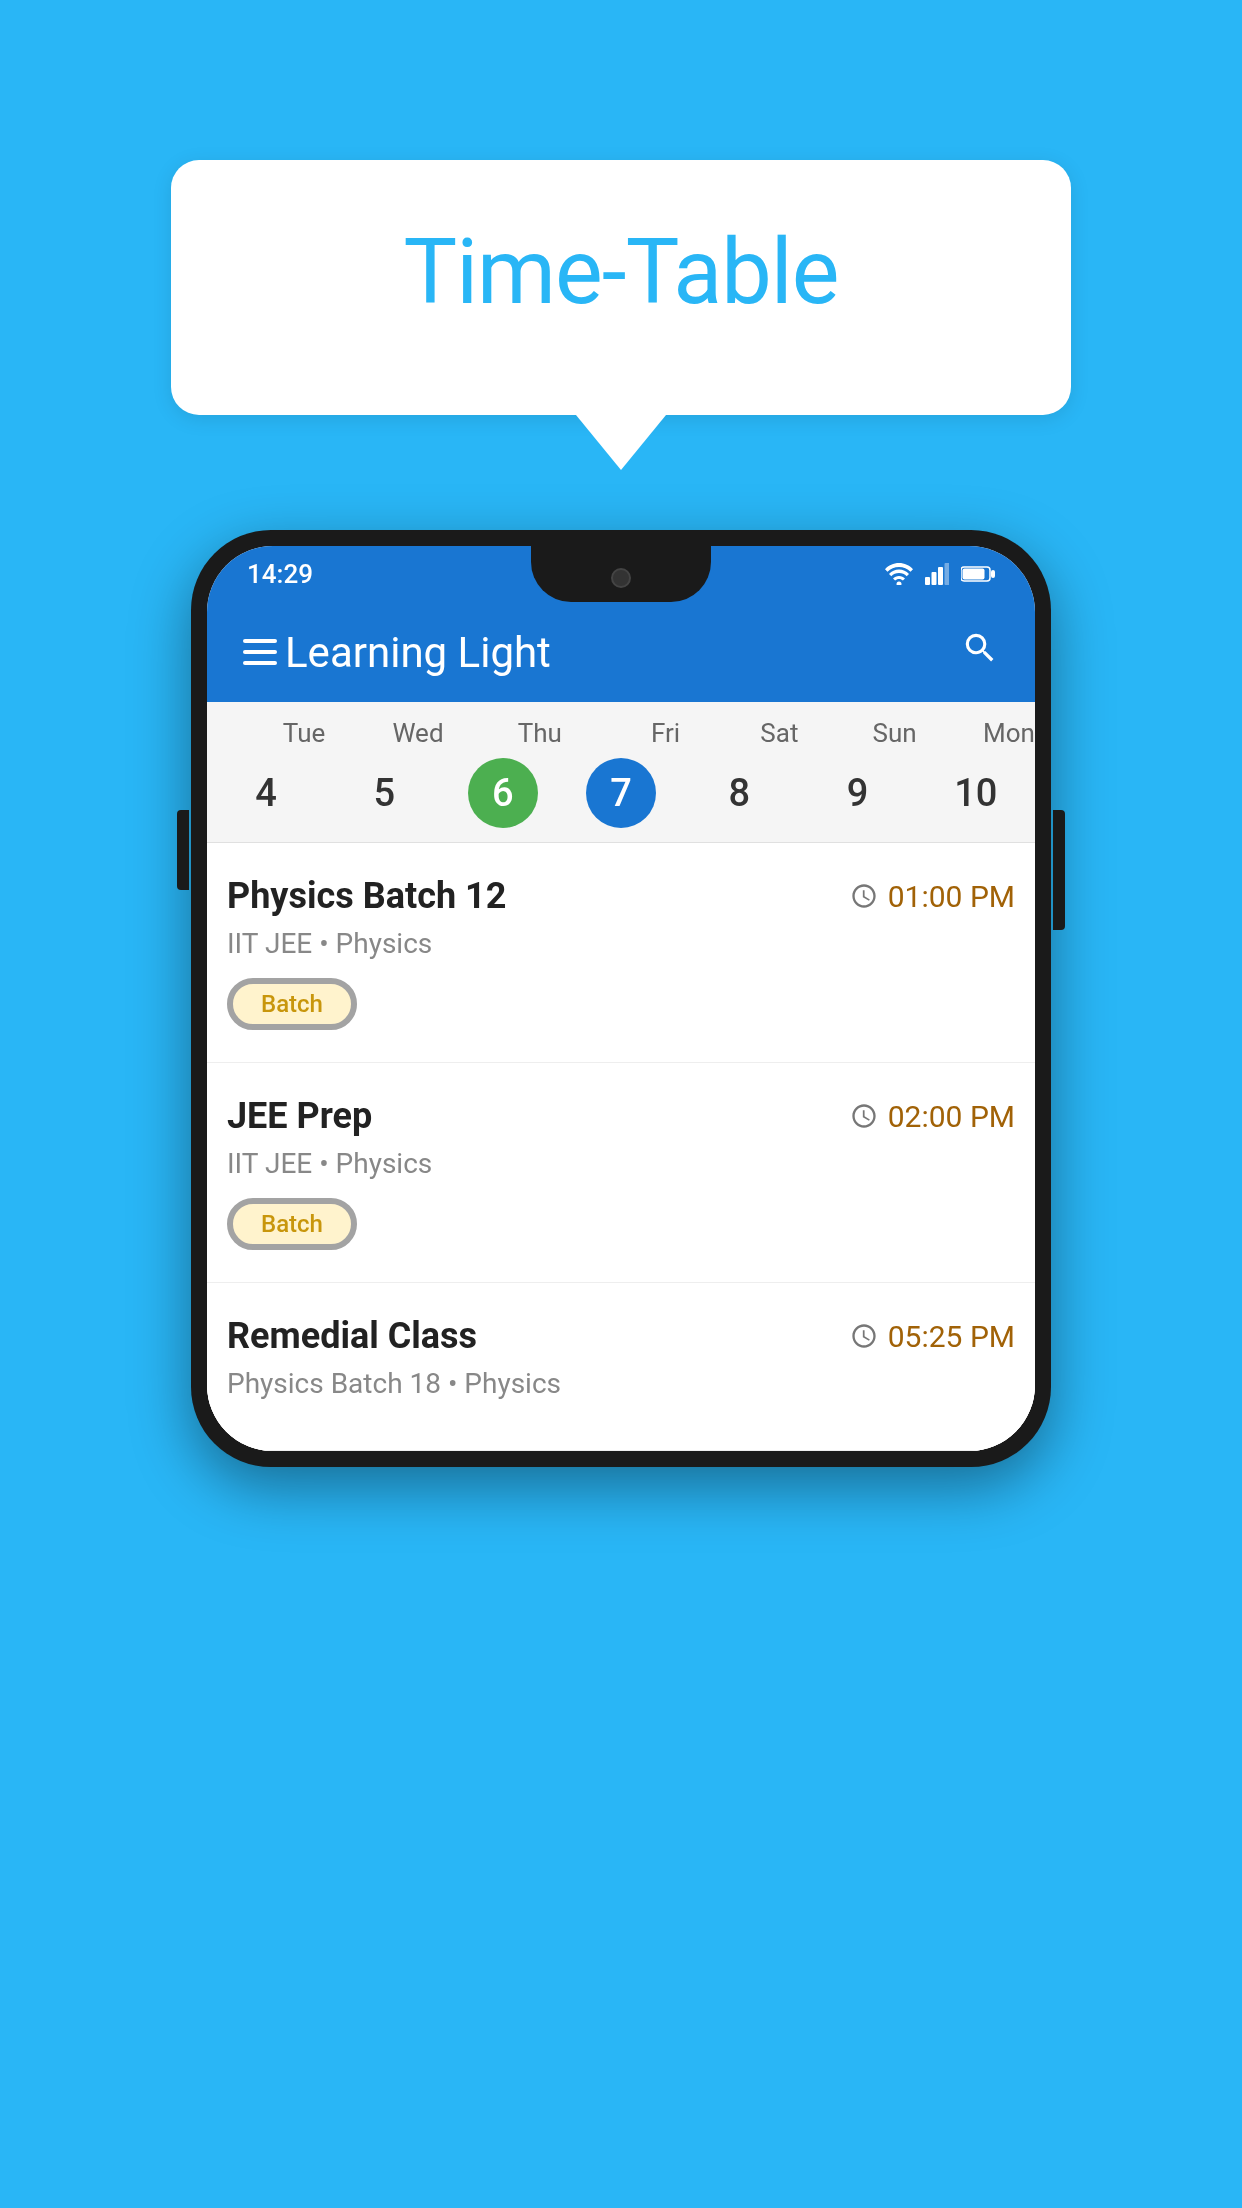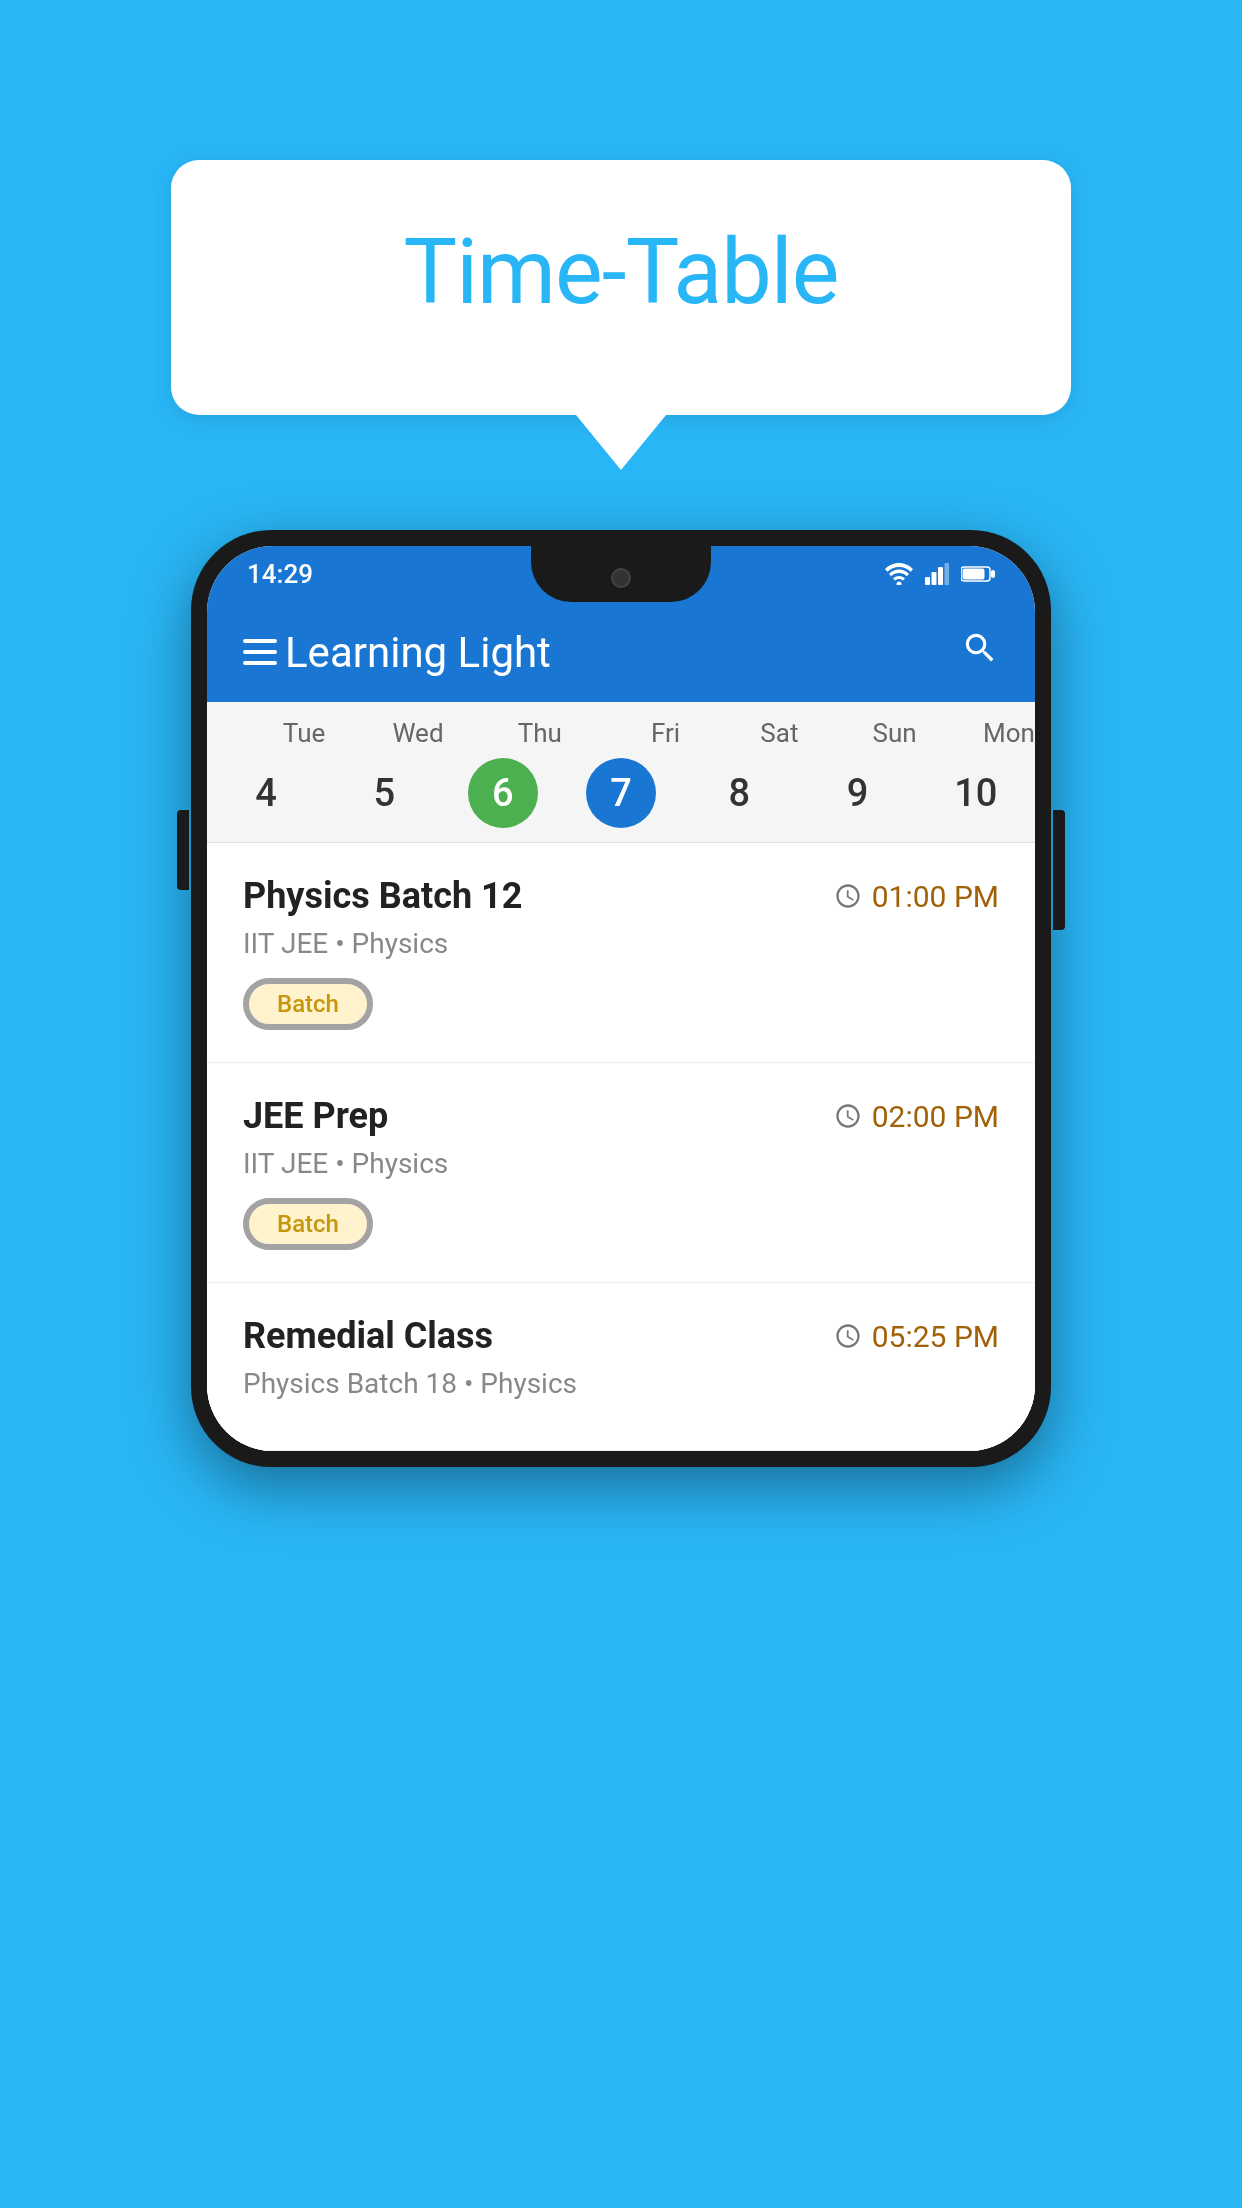--- a/index.html
+++ b/index.html
@@ -241,21 +241,21 @@
       color: #555;
     }
 
     
     .schedule-list {
       background: white;
       overflow: hidden;
     }
 
     .schedule-item {
-      padding: 32px 36px;
+      padding: 32px 20px;
       border-bottom: 1px solid #eee;
       background: white;
     }
 
     .schedule-item-header {
       display: flex;
       align-items: center;
       justify-content: space-between;
       margin-bottom: 10px;
     }

